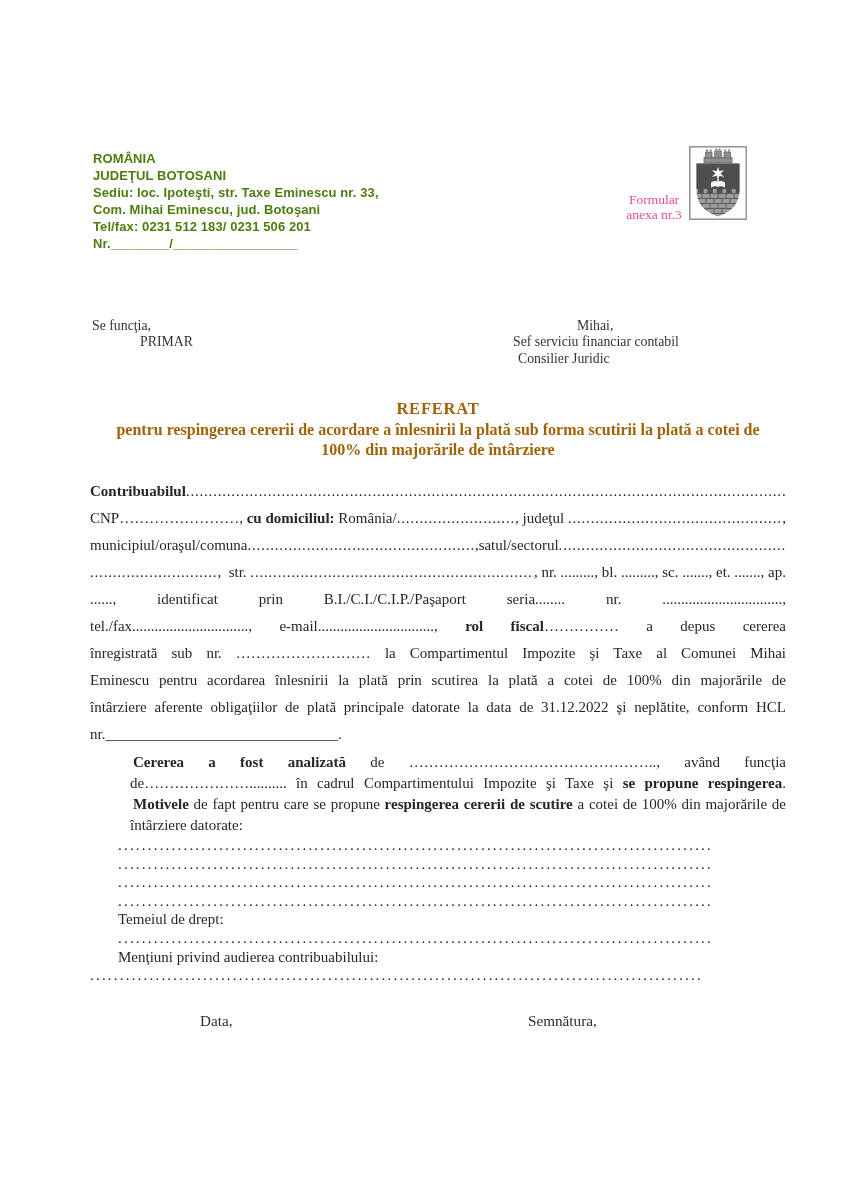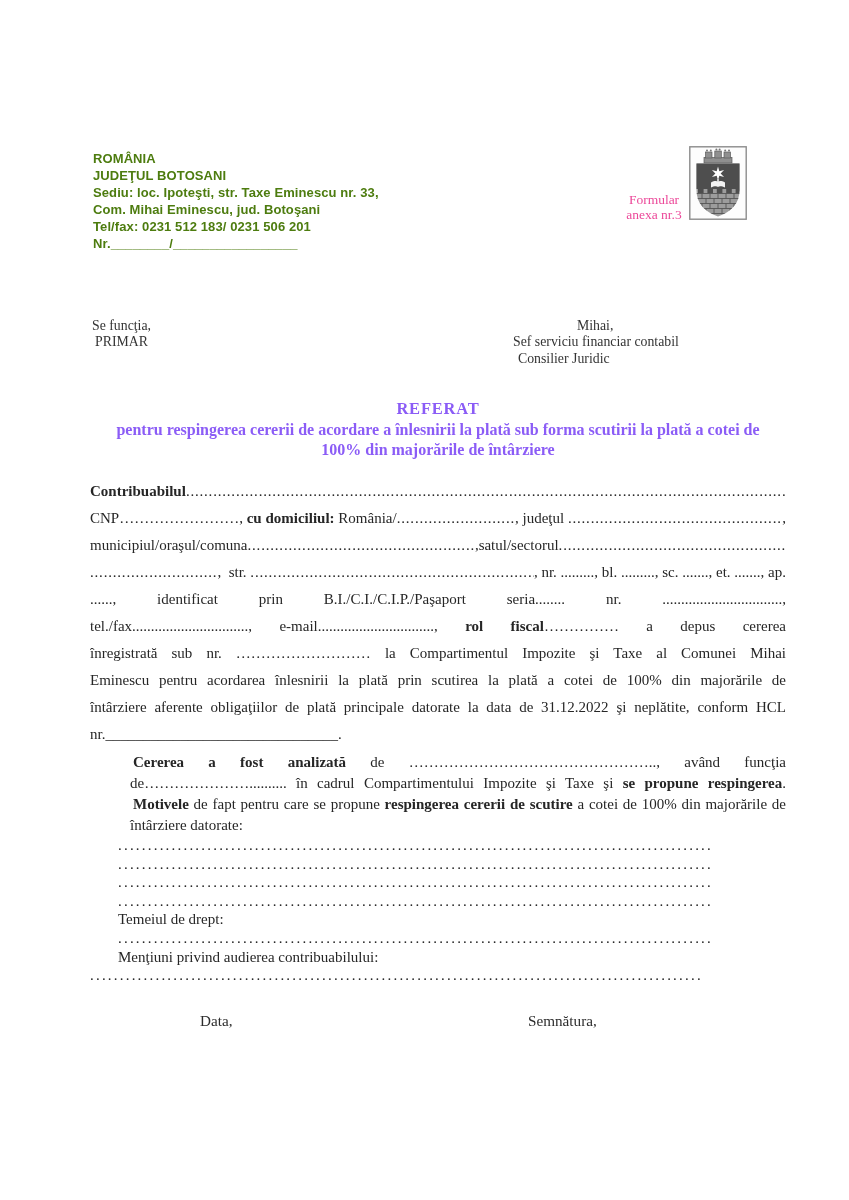--- a/index.html
+++ b/index.html
@@ -6,27 +6,27 @@
   .page{position:relative;width:849px;height:1200px;background:#ffffff;margin:0 auto;
         font-family:"Liberation Serif",serif;color:#262626;overflow:hidden;}
   
   .hdr{position:absolute;left:93px;top:151px;font-family:"Liberation Sans",sans-serif;
        font-weight:700;font-size:13px;line-height:16.9px;color:#4d7c0f;letter-spacing:.1px;}
   .formular{position:absolute;left:616px;top:193px;width:76px;text-align:center;
             font-size:13.5px;line-height:14.8px;color:#ec4899;}
   .coa{position:absolute;left:689px;top:146px;}
   
   .app-left{position:absolute;left:92px;top:318px;font-size:13.8px;line-height:16.4px;color:#343434;}
-  .app-left .l2{padding-left:3px;}
+  .app-left .l2{padding-left:3px;margin-left:45px;}
   .app-right{position:absolute;left:513px;top:318px;font-size:13.8px;line-height:16.4px;color:#343434;}
   .app-right .r1{padding-left:64px;}
   .app-right .r3{padding-left:5px;}
   
   .title-block{position:absolute;left:90px;top:399px;width:696px;text-align:center;
-               font-weight:700;color:#8b5cf6;}
+               font-weight:700;color:#a16207;}
   .t1{font-size:16.5px;letter-spacing:.8px;line-height:19px;margin-bottom:2px;}
   .t2{font-size:16px;line-height:20.3px;}
   
   .body{position:absolute;left:90px;top:478px;width:696px;font-size:15px;color:#262626;}
   .p1{line-height:27px;}
   .p2{line-height:21px;margin-left:40px;}
   .p3{line-height:18.6px;}
   .fx{display:flex;align-items:baseline;text-align:right;}
   .fx span{white-space:pre;}
   .fill{flex:1 1 auto;overflow:hidden;white-space:nowrap;letter-spacing:.8px;}

